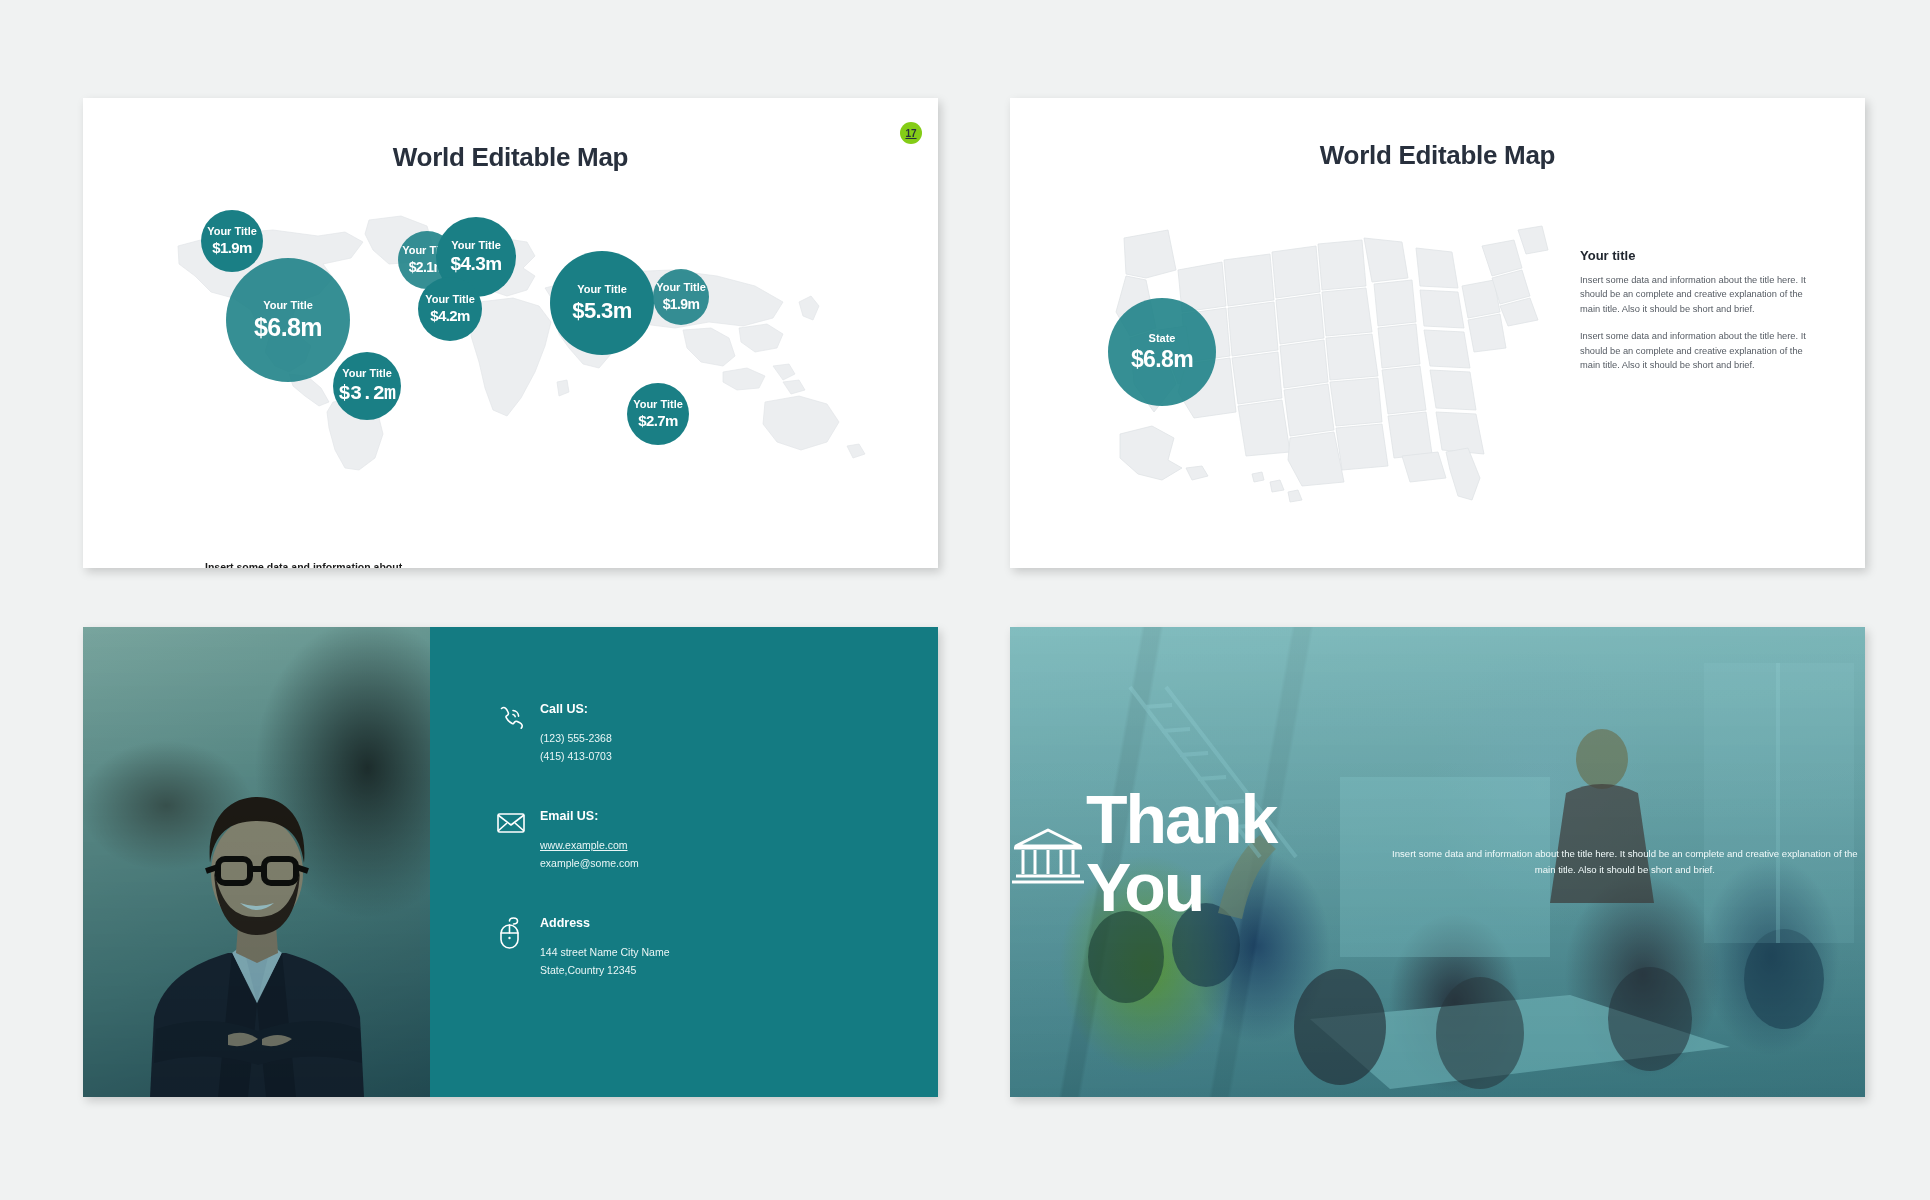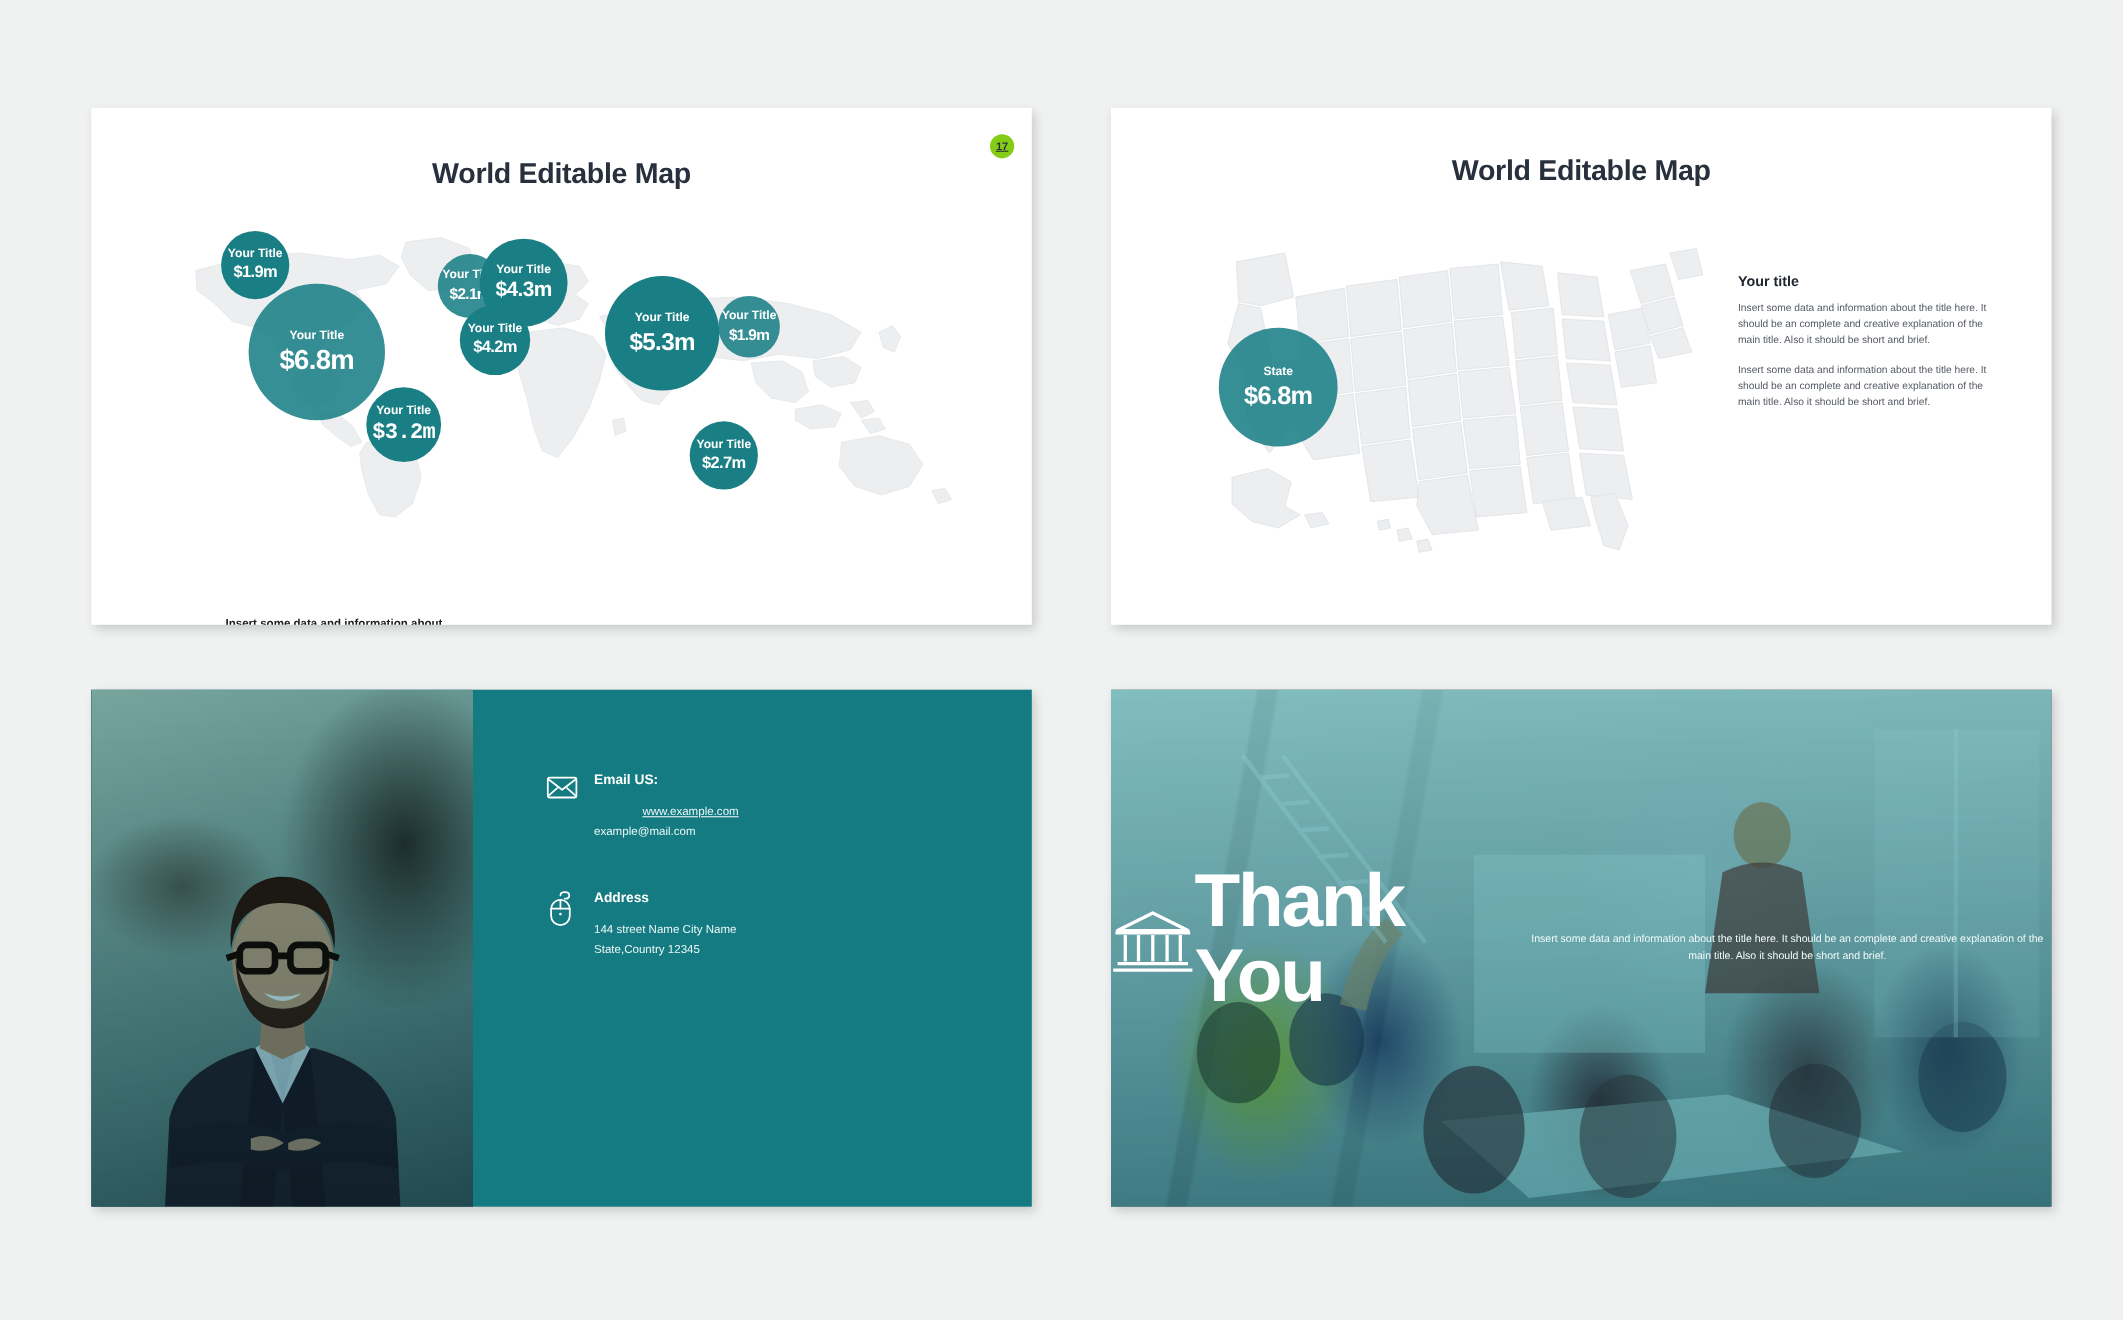--- a/index.html
+++ b/index.html
@@ -89,21 +89,21 @@
     mix-blend-mode: multiply;
   }
   .contact-pane { flex: 1; padding: 74px 0 0 66px; }
 
   .c-row { display: flex; align-items: flex-start; margin-bottom: 42px; }
   .c-icon { width: 44px; flex: 0 0 44px; padding-top: 2px; }
   .c-icon svg { display: block; }
   .c-body { padding-top: 1px; }
   .c-head { font-size: 12.5px; font-weight: bold; color: #fff; margin-bottom: 13px; }
   .c-line { font-size: 10.5px; color: #eaf6f6; line-height: 1.75; }
-  .c-line.link { text-decoration: underline; margin-left: 44px; }
+  .c-line.link { text-decoration: underline; }
 
   
   #slide-thanks { background: #2f5e63; }
   .ty-bg {
     position: absolute; inset: 0;
     background:
       linear-gradient(100deg, rgba(255,255,255,0.12) 0 14%, rgba(0,0,0,0.05) 14.4% 16%, rgba(255,255,255,0.10) 16.4% 30%, rgba(0,0,0,0.04) 30.4% 32%, rgba(255,255,255,0.08) 32.4% 100%),
       radial-gradient(ellipse 150px 190px at 16% 72%, #b8c93a 0%, rgba(184,201,58,0) 58%),
       radial-gradient(ellipse 120px 160px at 29% 68%, #3e5c86 0%, rgba(62,92,134,0) 60%),
       radial-gradient(ellipse 110px 150px at 52% 80%, #4a3c49 0%, rgba(74,60,73,0) 60%),
@@ -331,34 +331,50 @@
           <path d="M164,100 L176,104"></path>
         </g>
 
         <path d="M108,136 q17,14 34,0 q-17,6 -34,0 Z" fill="#ffffff"></path>
       </svg>
       <div class="ph-tint"></div>
     </div>
 
     <div class="contact-pane">
 
+      <div class="c-row">
+        <div class="c-icon">
+          <svg width="30" height="30" viewBox="0 0 30 30" fill="none" stroke="#ffffff" stroke-width="1.6" stroke-linecap="round">
+            <path d="M5.5,5.5 c2.4,-2 4.4,-0.6 5.4,1.4 l1.3,2.6 c0.5,1 0.2,1.9 -0.6,2.6 l-1.3,1
+                     c-0.4,0.4 -0.4,0.9 -0.1,1.5 c1.3,2.6 3.3,4.6 5.9,5.9 c0.6,0.3 1.1,0.3 1.5,-0.1
+                     l1,-1.3 c0.7,-0.8 1.6,-1.1 2.6,-0.6 l2.6,1.3 c2,1 3.4,3 1.4,5.4"></path>
+            <path d="M17,7.5 a6,6 0 0 1 5.6,5.6"></path>
+            <path d="M17,11.5 a2.6,2.6 0 0 1 2.2,2.2"></path>
+          </svg>
+        </div>
+        <div class="c-body">
+          <div class="c-head">Call US:</div>
+          <div class="c-line">(123) 555-2368</div>
+          <div class="c-line">(415) 413-0703</div>
+        </div>
+      </div>
 
       <div class="c-row">
         <div class="c-icon">
           <svg width="30" height="26" viewBox="0 0 30 26" fill="none" stroke="#ffffff" stroke-width="1.6" stroke-linejoin="round">
             <rect x="2" y="4" width="26" height="18" rx="1.5"></rect>
             <path d="M2,5 L15,15 L28,5"></path>
             <path d="M2,21 L11,13"></path>
             <path d="M28,21 L19,13"></path>
           </svg>
         </div>
         <div class="c-body">
           <div class="c-head">Email US:</div>
           <div class="c-line link">www.example.com</div>
-          <div class="c-line">example@mail.com</div>
+          <div class="c-line">example@some.com</div>
         </div>
       </div>
 
       <div class="c-row">
         <div class="c-icon">
           <svg width="30" height="32" viewBox="0 0 30 32" fill="none" stroke="#ffffff" stroke-width="1.6" stroke-linecap="round">
             <rect x="5" y="8" width="17" height="23" rx="8.5"></rect>
             <path d="M5,16 L22,16"></path>
             <path d="M13.5,8 L13.5,16"></path>
             <path d="M13.5,4 q0,-3 4,-3 q4,0 4,3 q0,3 -4,3"></path>

